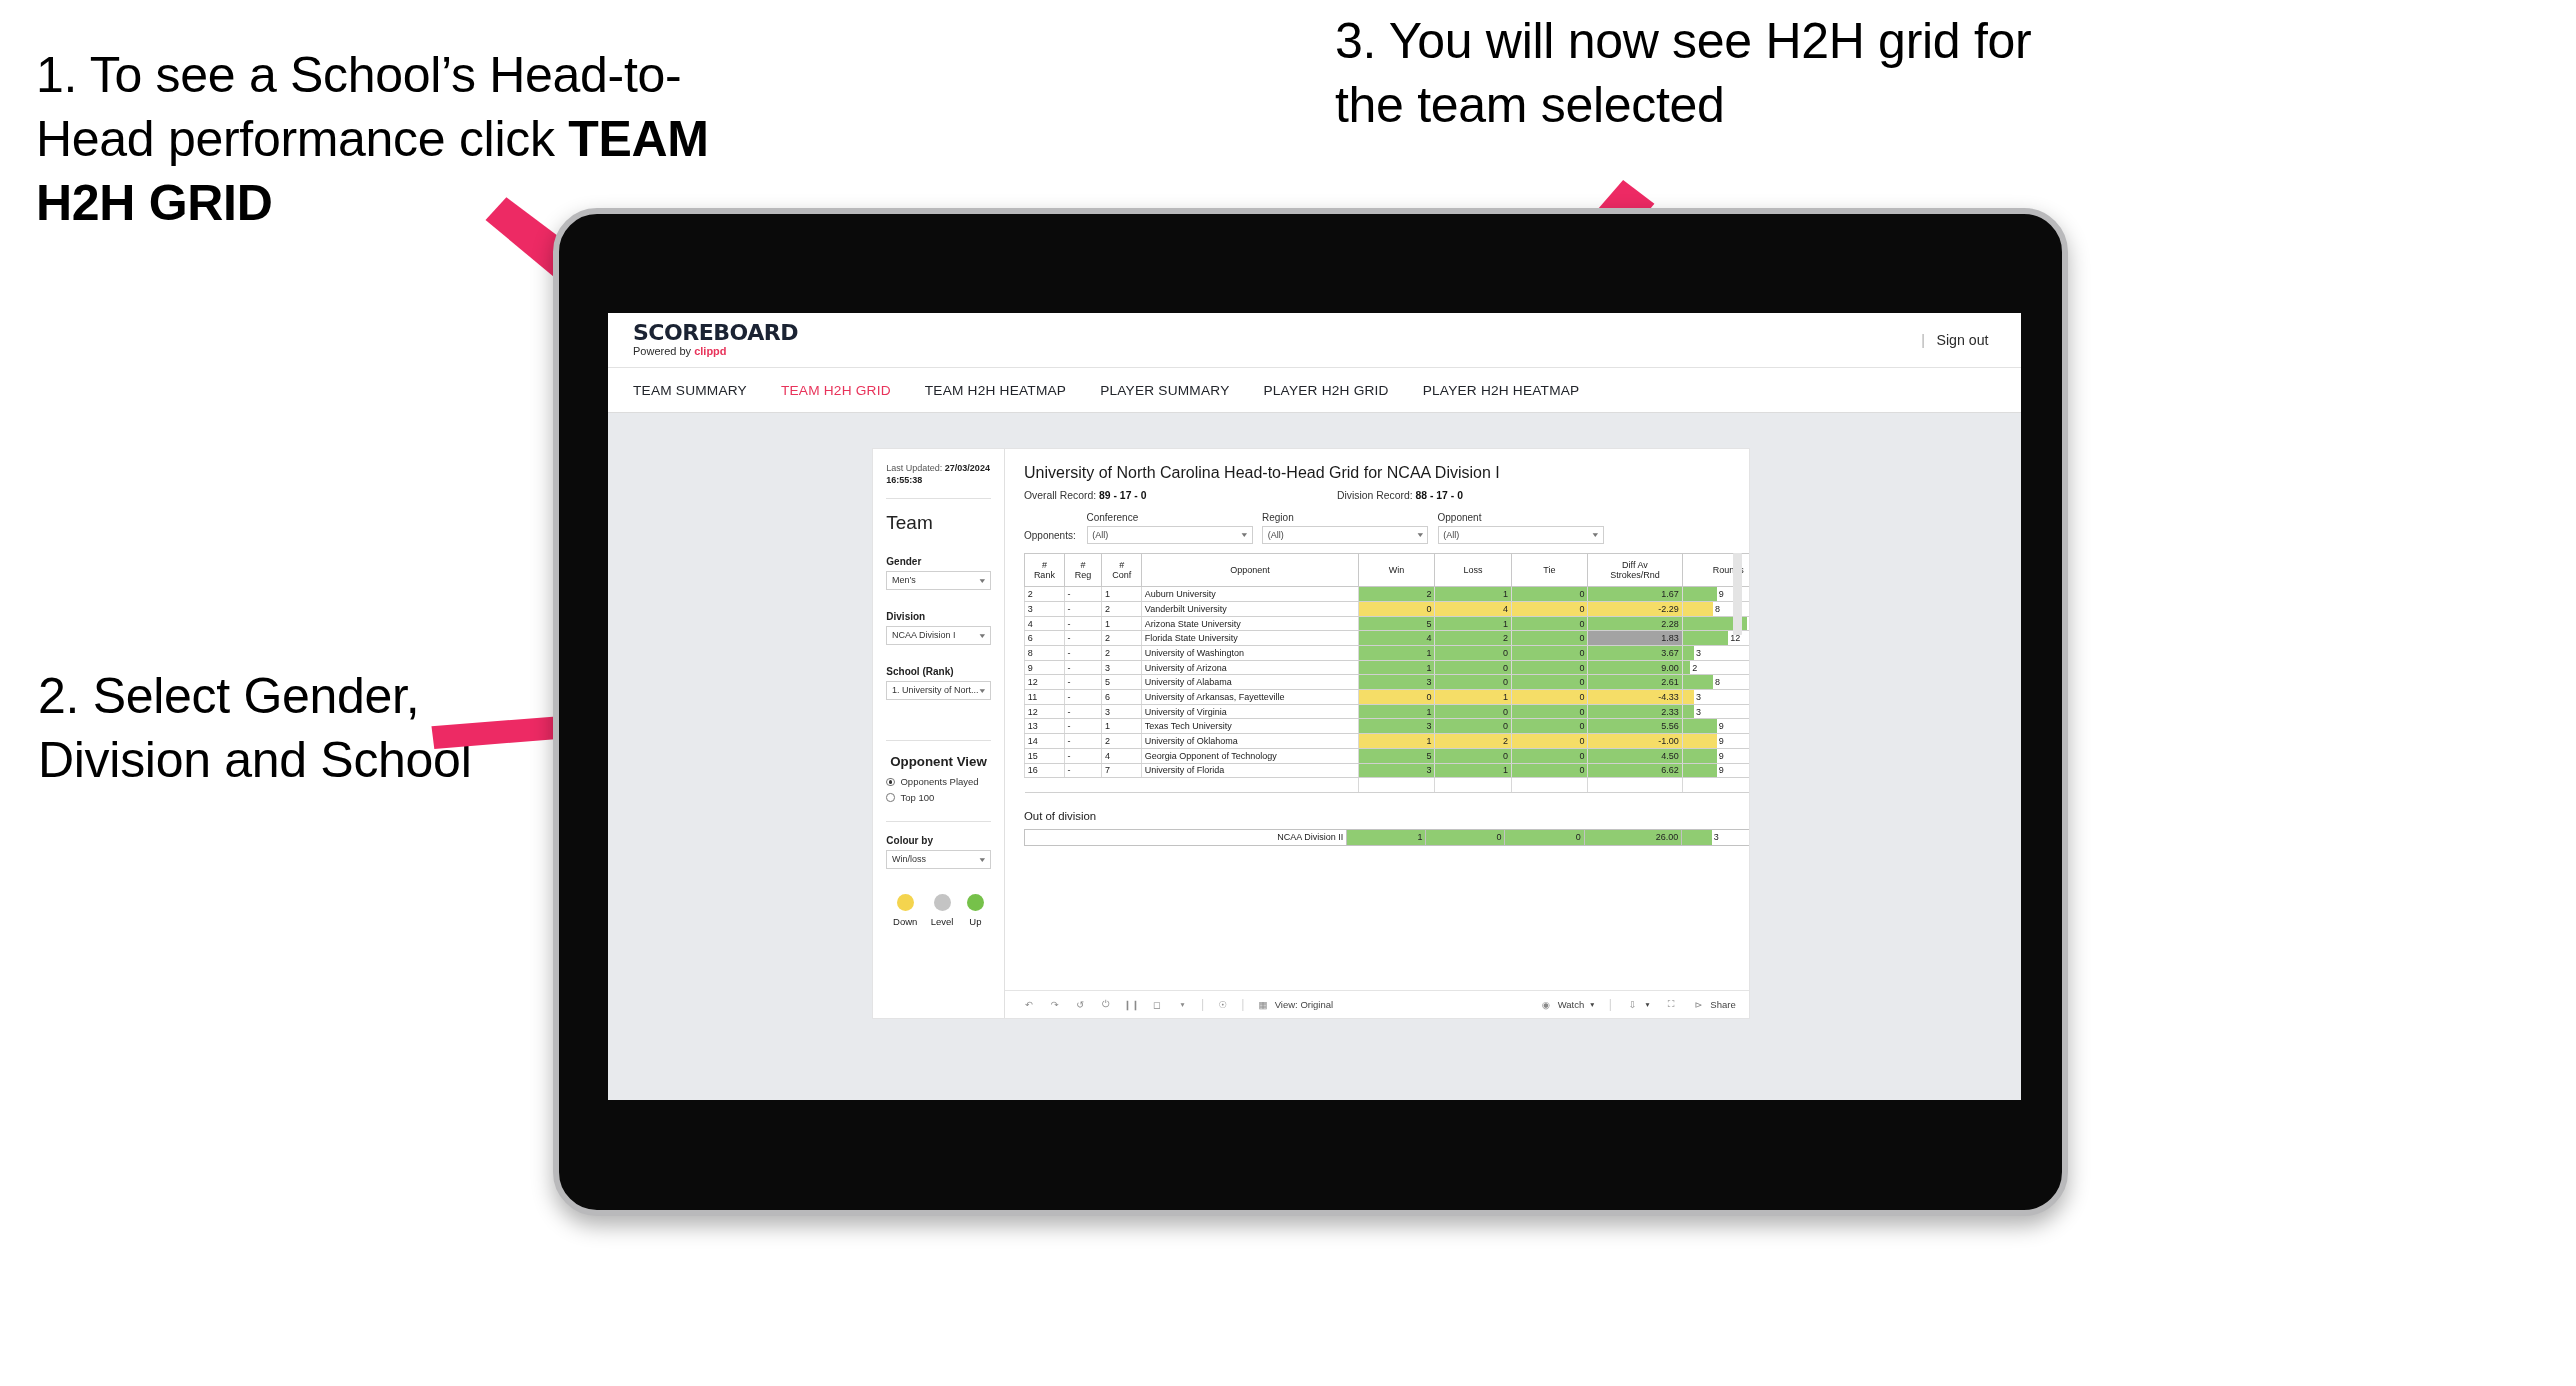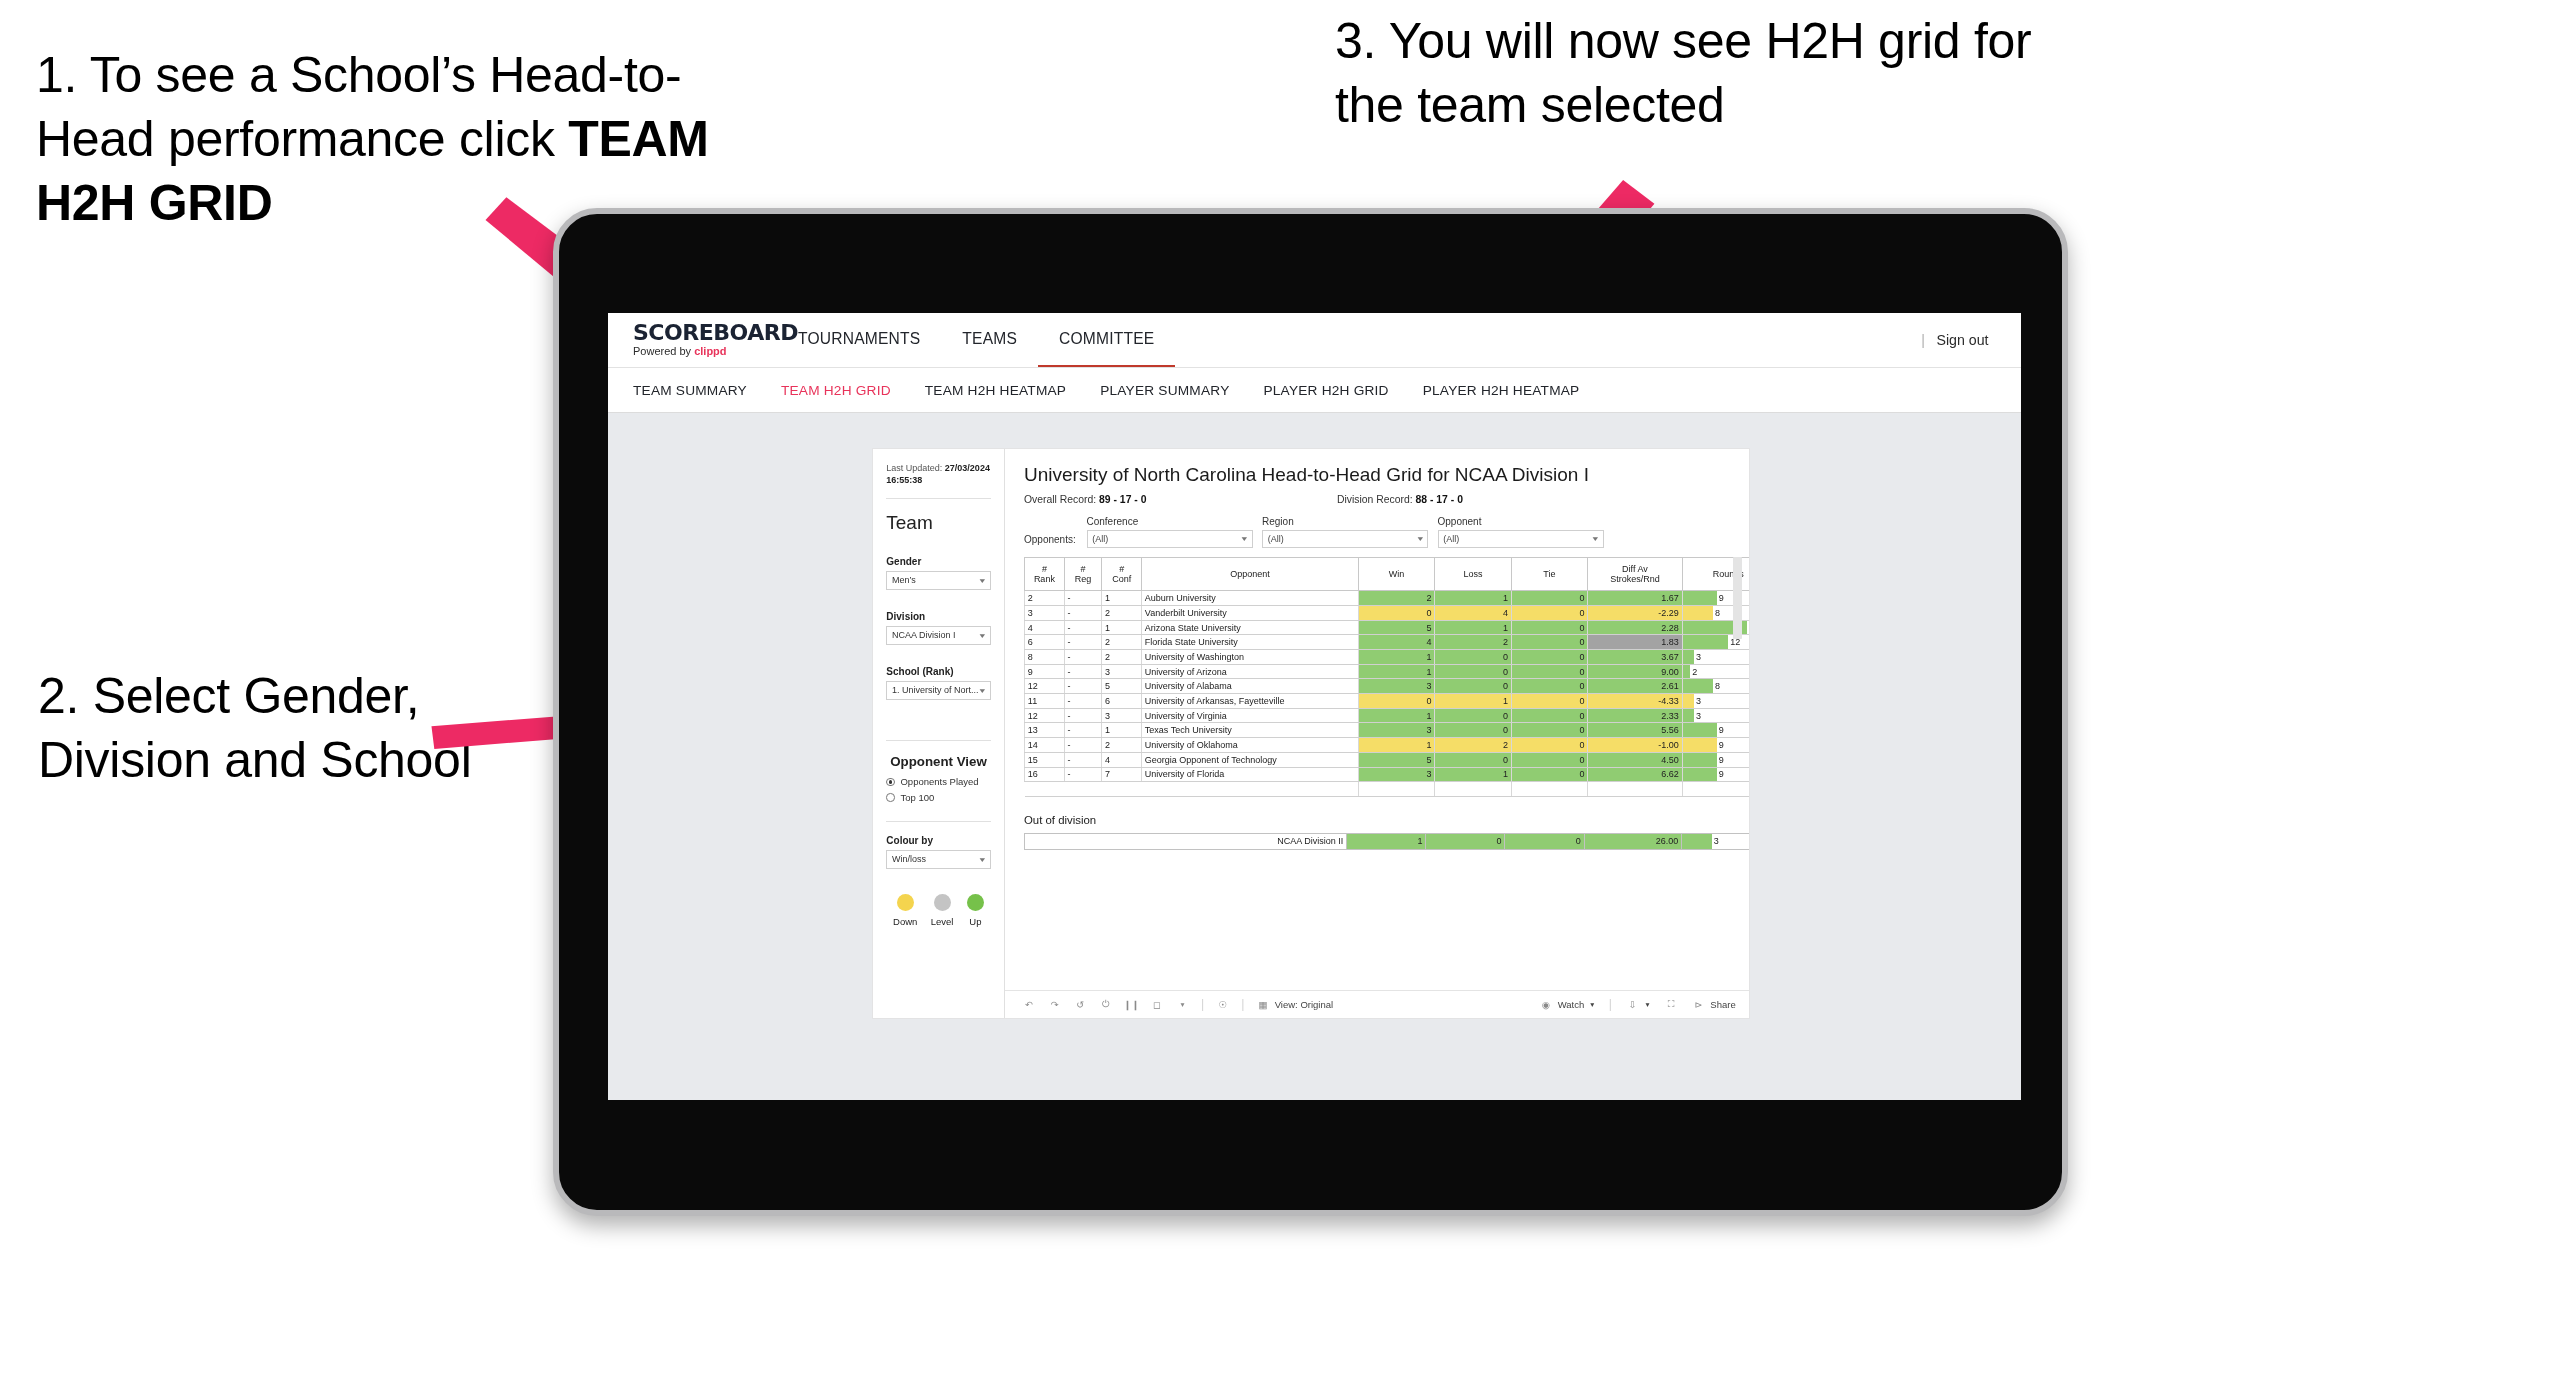--- a/index.html
+++ b/index.html
@@ -279,21 +279,21 @@
 
   
   .viz-main {
     flex: 1;
     padding: 15px 17px 0 19px;
     box-sizing: border-box;
     position: relative;
     overflow: hidden;
   }
   .viz-title {
-    font-size: 19px;
+    font-size: 16px;
     color: #1b1b1b;
     font-weight: 500;
     margin-bottom: 7.6px;
   }
   .record-row {
     display: flex;
     font-size: 10.4px;
     color: #333;
     margin-bottom: 11.4px;
   }
@@ -482,25 +482,20 @@
   </g>
 </svg>
 
 <div id="tablet">
   <div id="tablet-screen">
 
     <div class="app-header">
       <div class="logo-block">
         <div class="logo-main">SCOREBOARD</div>
         <div class="logo-sub"><span>Powered by </span><span class="brand">clippd</span></div>
-      </div>
-      <div class="topnav">
-        <div class="topnav-item">TOURNAMENTS</div>
-        <div class="topnav-item">TEAMS</div>
-        <div class="topnav-item active">COMMITTEE</div>
       </div>
       <div class="header-right">
         <span class="sep">|</span>
         <span class="signout">Sign out</span>
       </div>
     </div>
 
     <div class="subnav">
       <div class="subnav-item">TEAM SUMMARY</div>
       <div class="subnav-item active">TEAM H2H GRID</div>

